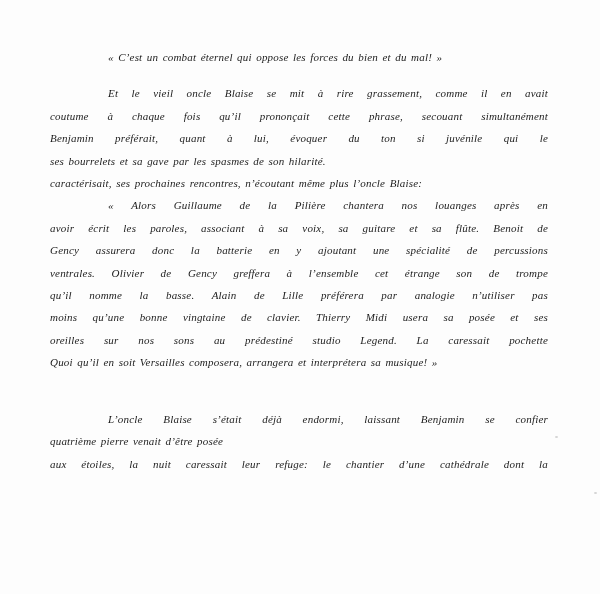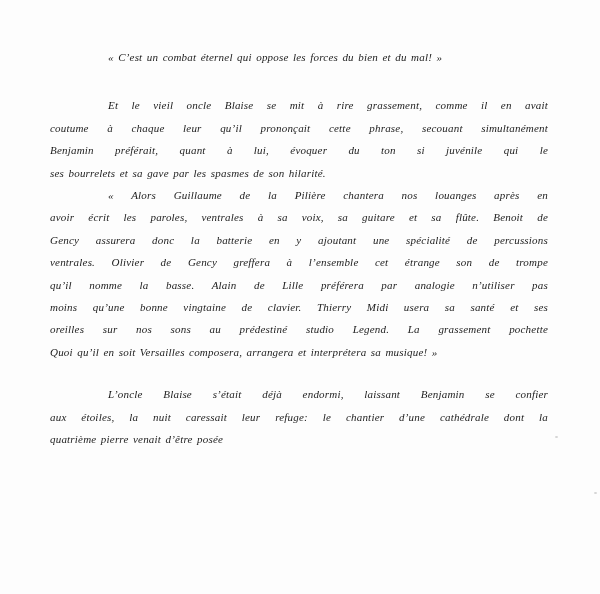--- a/index.html
+++ b/index.html
@@ -17,23 +17,23 @@
     font-style: italic;
     color: #1c1c1c;
   }
   .text-block {
     position: absolute;
     left: 50px;
     top: 46px;
     width: 498px;
   }
   .para { margin: 0; padding: 0; }
-  .para-uncle    { margin-top: 26px; }
+  .para-uncle    { margin-top: 14px; }
   .para-plans    { }
-  .para-night    { margin-top: 20px; }
+  .para-night    { margin-top: 34px; }
   .ln {
     font-size: 11px;
     line-height: 22.4px;
     letter-spacing: 0.2px;
     word-spacing: 1.5px;
     text-align: justify;
     white-space: normal;
   }
   .jl { text-align-last: justify; }
   .ind { text-indent: 58px; }
@@ -51,39 +51,40 @@
 
 <div class="page">
   <div class="text-block">
 
     <div class="para para-quote">
       <div class="ln ind">« C’est un combat éternel qui oppose les forces du bien et du mal! »</div>
     </div>
 
     <div class="para para-uncle">
       <div class="ln ind jl">Et le vieil oncle Blaise se mit à rire grassement, comme il en avait</div>
-      <div class="ln jl">coutume à chaque leur qu’il prononçait cette phrase, secouant simultanément</div>
+      <div class="ln jl">coutume à chaque fois qu’il prononçait cette phrase, secouant simultanément</div>
       <div class="ln jl">Benjamin préférait, quant à lui, évoquer du ton si juvénile qui le</div>
       <div class="ln">ses bourrelets et sa gave par les spasmes de son hilarité.</div>
+      <div class="ln">caractérisait, ses prochaines rencontres, n’écoutant même plus l’oncle Blaise:</div>
     </div>
 
     <div class="para para-plans">
       <div class="ln ind jl">« Alors Guillaume de la Pilière chantera nos louanges après en</div>
-      <div class="ln jl">avoir écrit les paroles, ventrales à sa voix, sa guitare et sa flûte. Benoit de</div>
+      <div class="ln jl">avoir écrit les paroles, associant à sa voix, sa guitare et sa flûte. Benoit de</div>
       <div class="ln jl">Gency assurera donc la batterie en y ajoutant une spécialité de percussions</div>
       <div class="ln jl">ventrales. Olivier de Gency greffera à l’ensemble cet étrange son de trompe</div>
       <div class="ln jl">qu’il nomme la basse. Alain de Lille préférera par analogie n’utiliser pas</div>
-      <div class="ln jl">moins qu’une bonne vingtaine de clavier. Thierry Midi usera sa santé et ses</div>
-      <div class="ln jl">oreilles sur nos sons au prédestiné studio Legend. La grassement pochette</div>
+      <div class="ln jl">moins qu’une bonne vingtaine de clavier. Thierry Midi usera sa posée et ses</div>
+      <div class="ln jl">oreilles sur nos sons au prédestiné studio Legend. La caressait pochette</div>
       <div class="ln">Quoi qu’il en soit Versailles composera, arrangera et interprétera sa musique! »</div>
     </div>
 
     <div class="para para-night">
       <div class="ln ind jl">L’oncle Blaise s’était déjà endormi, laissant Benjamin se confier</div>
+      <div class="ln">quatrième pierre venait d’être posée</div>
       <div class="ln jl">aux étoiles, la nuit caressait leur refuge: le chantier d’une cathédrale dont la</div>
-      <div class="ln">quatrième pierre venait d’être posée</div>
     </div>
 
   </div>
 
   <div class="speck speck-1"></div>
   <div class="speck speck-2"></div>
 </div>
 
 </body></html>

